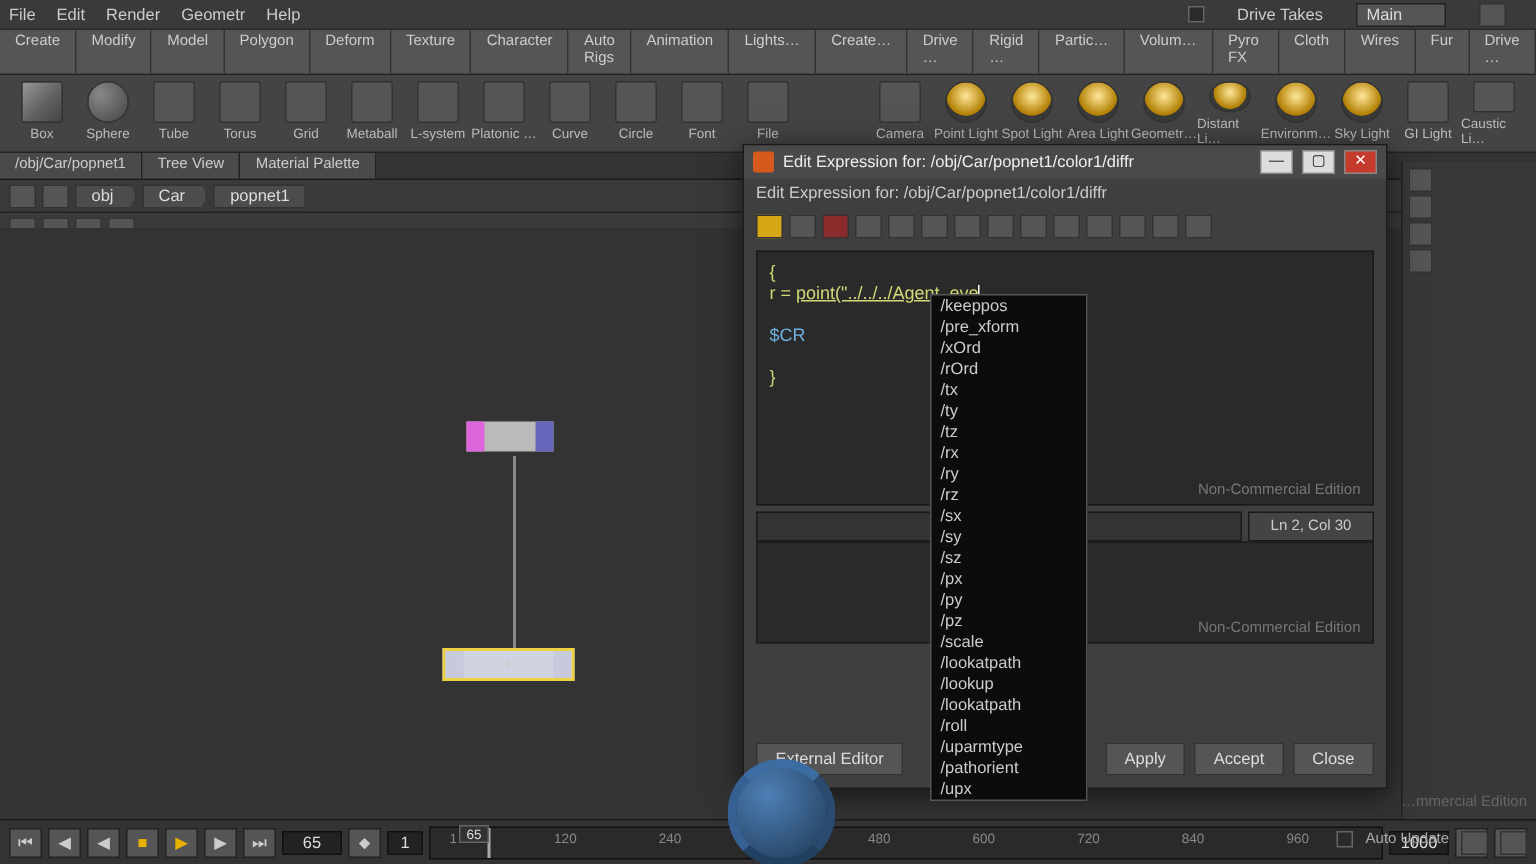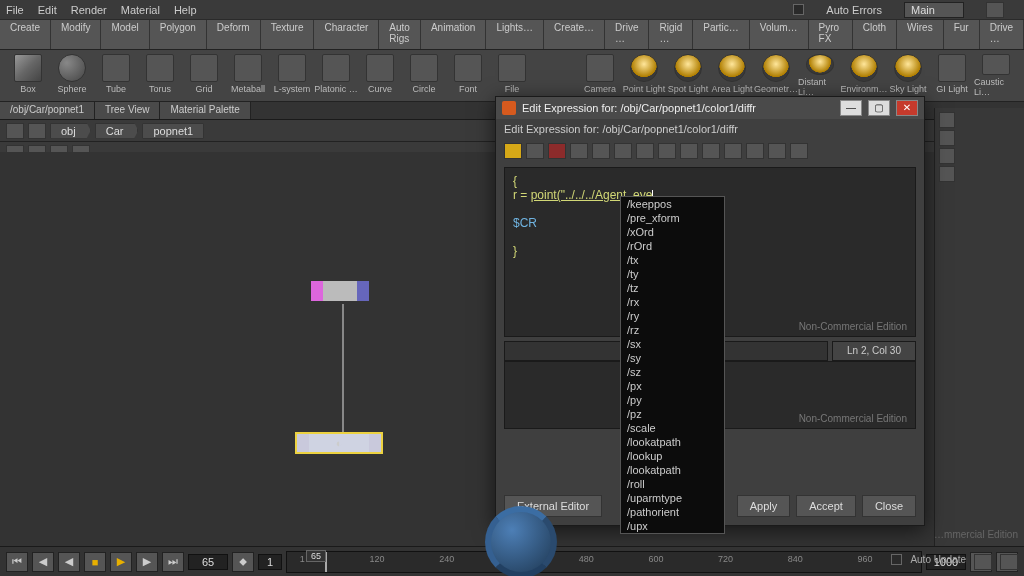--- a/index.html
+++ b/index.html
@@ -77,25 +77,25 @@
 .logo-ring { width: 72px; height: 72px; border: 6px solid; border-color: #3b6da3 #2a4a6e #224062 #356091; border-radius: 50%; background: radial-gradient(circle at 35% 30%, #4d7fb6, #1f3954); }
 .caret { display: inline-block; width: 1px; height: 12px; background: #fff; vertical-align: middle; }
 </style>
 </head>
 <body>
 
 <div class="menubar">
   <span>File</span>
   <span>Edit</span>
   <span>Render</span>
-  <span>Material</span>
+  <span>Geometr</span>
   <span>Help</span>
   <div class="menubar-right">
     <span class="checkbox-box"></span>
-    <span>Auto Errors</span>
+    <span>Drive Takes</span>
     <span class="dropdown-field">Main</span>
     <span class="tool-btn"></span>
   </div>
 </div>
 
 <div class="shelf-tabs">
   <div style="display:flex;flex:1" id="shelf-tabs-left">
       <span class="shelf-tab">Create</span>
       <span class="shelf-tab">Modify</span>
       <span class="shelf-tab">Model</span>

